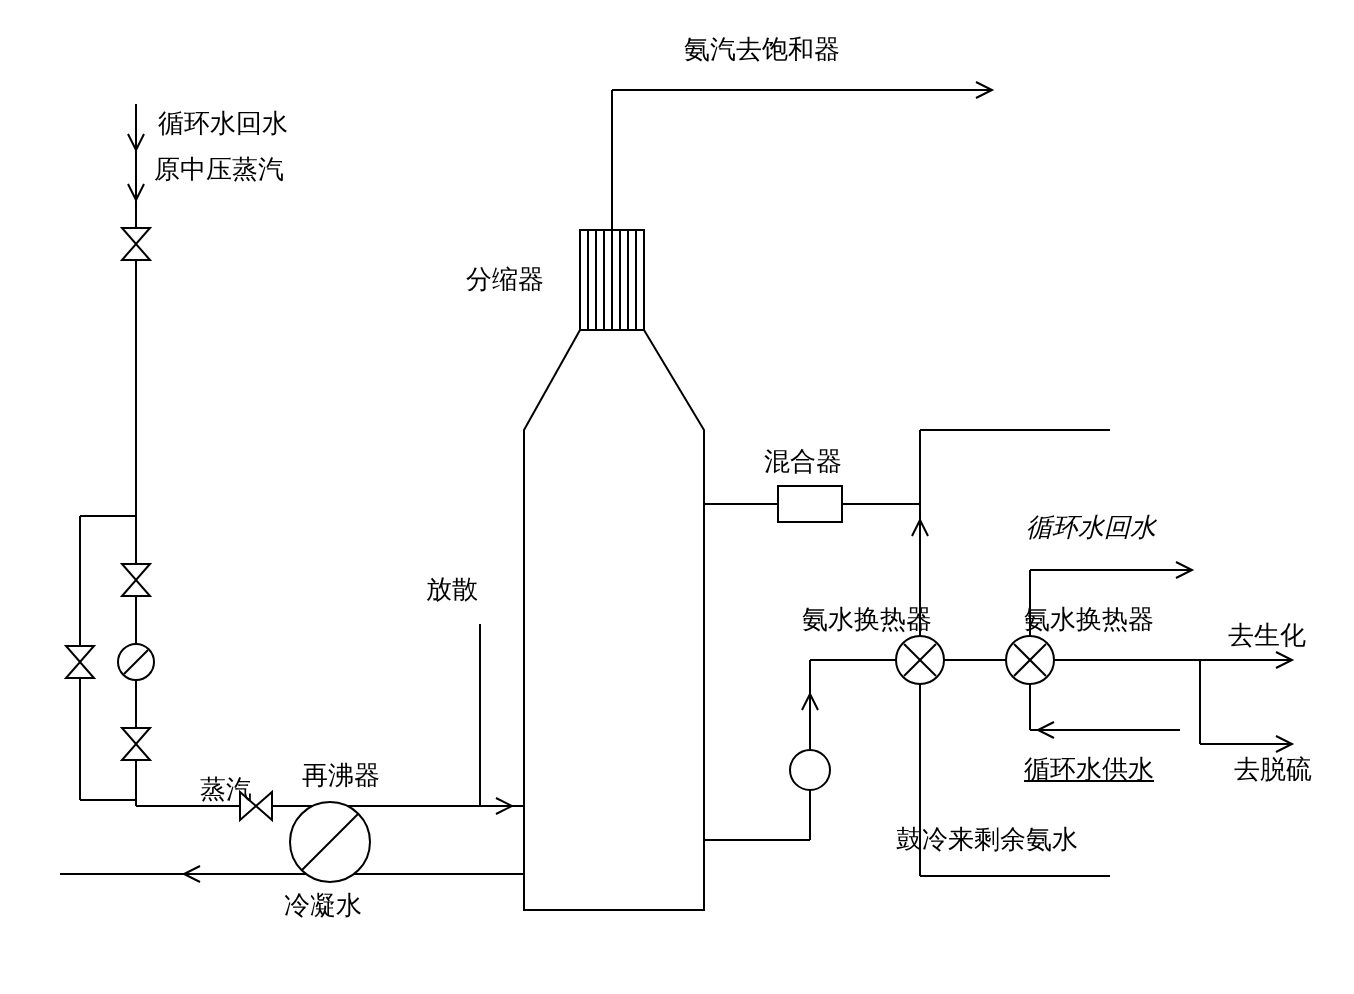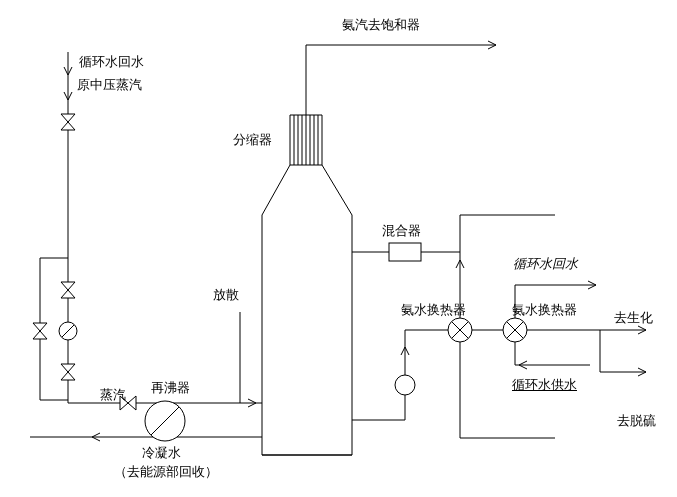--- a/index.html
+++ b/index.html
@@ -152,19 +152,19 @@
   <div class="lbl" style="left:79px;top:55px;">循环水回水</div>
   <div class="lbl" style="left:77px;top:78px;font-family:Liberation Serif, serif;">原中压蒸汽</div>
   <div class="lbl" style="left:233px;top:133px;">分缩器</div>
   <div class="lbl" style="left:382px;top:224px;">混合器</div>
   <div class="lbl" style="left:513px;top:257px;font-style:italic;">循环水回水</div>
   <div class="lbl" style="left:213px;top:288px;">放散</div>
   <div class="lbl" style="left:373px;top:303px;margin-left:28px;">氨水换热器</div>
   <div class="lbl" style="left:512px;top:303px;">氨水换热器</div>
   <div class="lbl" style="left:614px;top:311px;">去生化</div>
   <div class="lbl" style="left:512px;top:378px;text-decoration:underline;">循环水供水</div>
-  <div class="lbl" style="left:617px;top:378px;margin-top:36px;">去脱硫</div>
+  <div class="lbl" style="left:617px;top:378px;">去脱硫</div>
+  <div class="lbl" style="left:448px;top:413px;">鼓冷来剩余氨水</div>
   <div class="lbl" style="left:100px;top:388px;">蒸汽</div>
   <div class="lbl" style="left:151px;top:381px;text-align:center;">再沸器</div>
   <div class="lbl" style="left:142px;top:446px;">冷凝水</div>
-  <div class="lbl" style="left:114px;top:465px;">（去能源部回收）</div>
 
 </div>
 
 </body></html>

